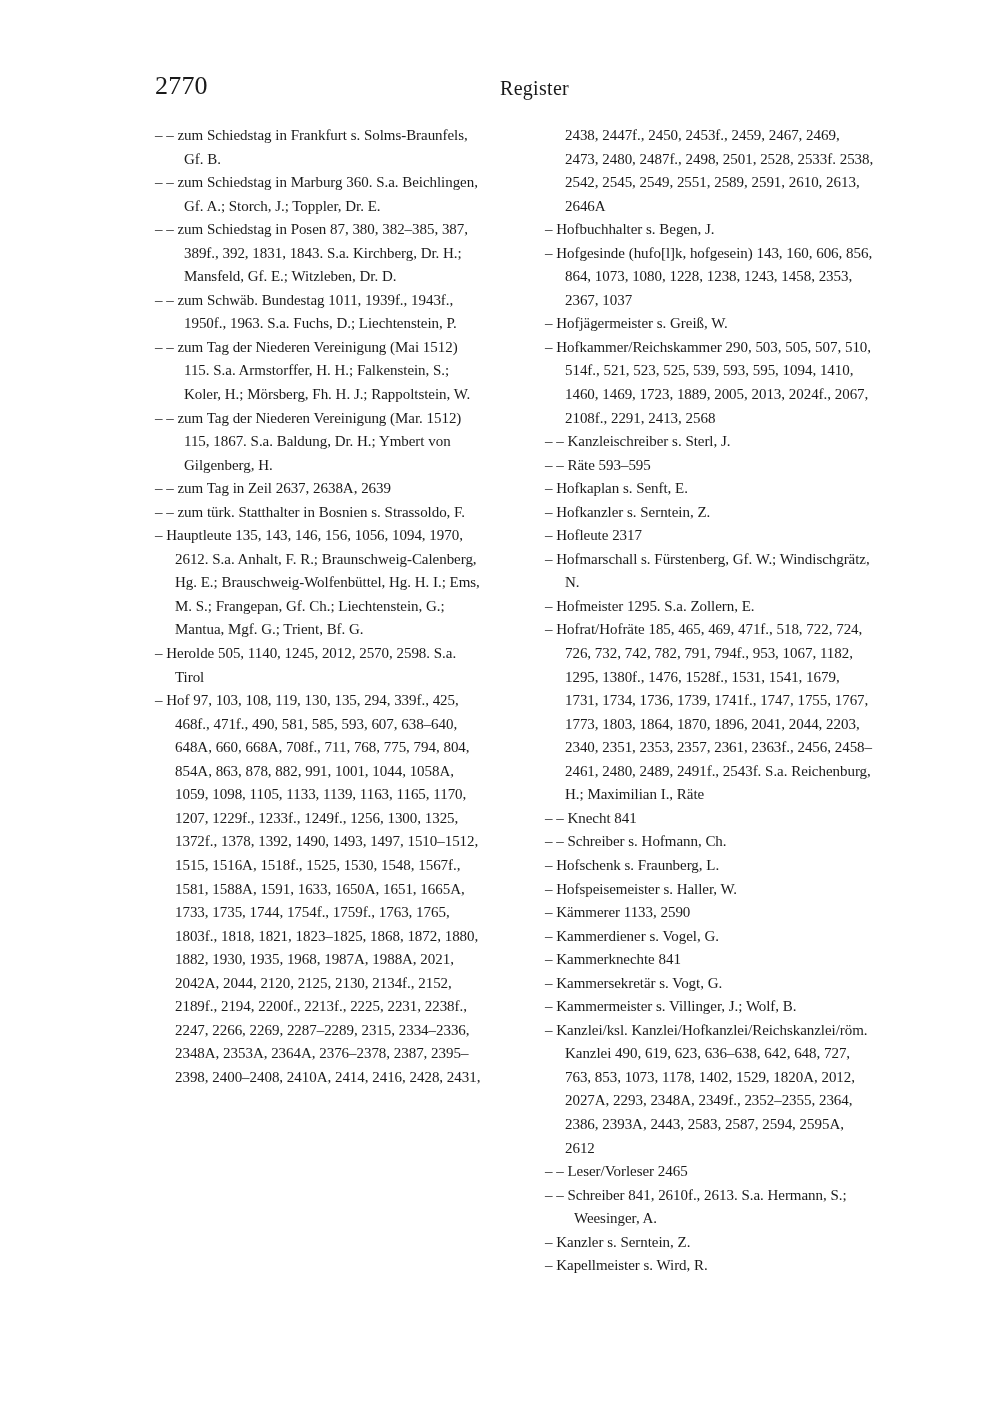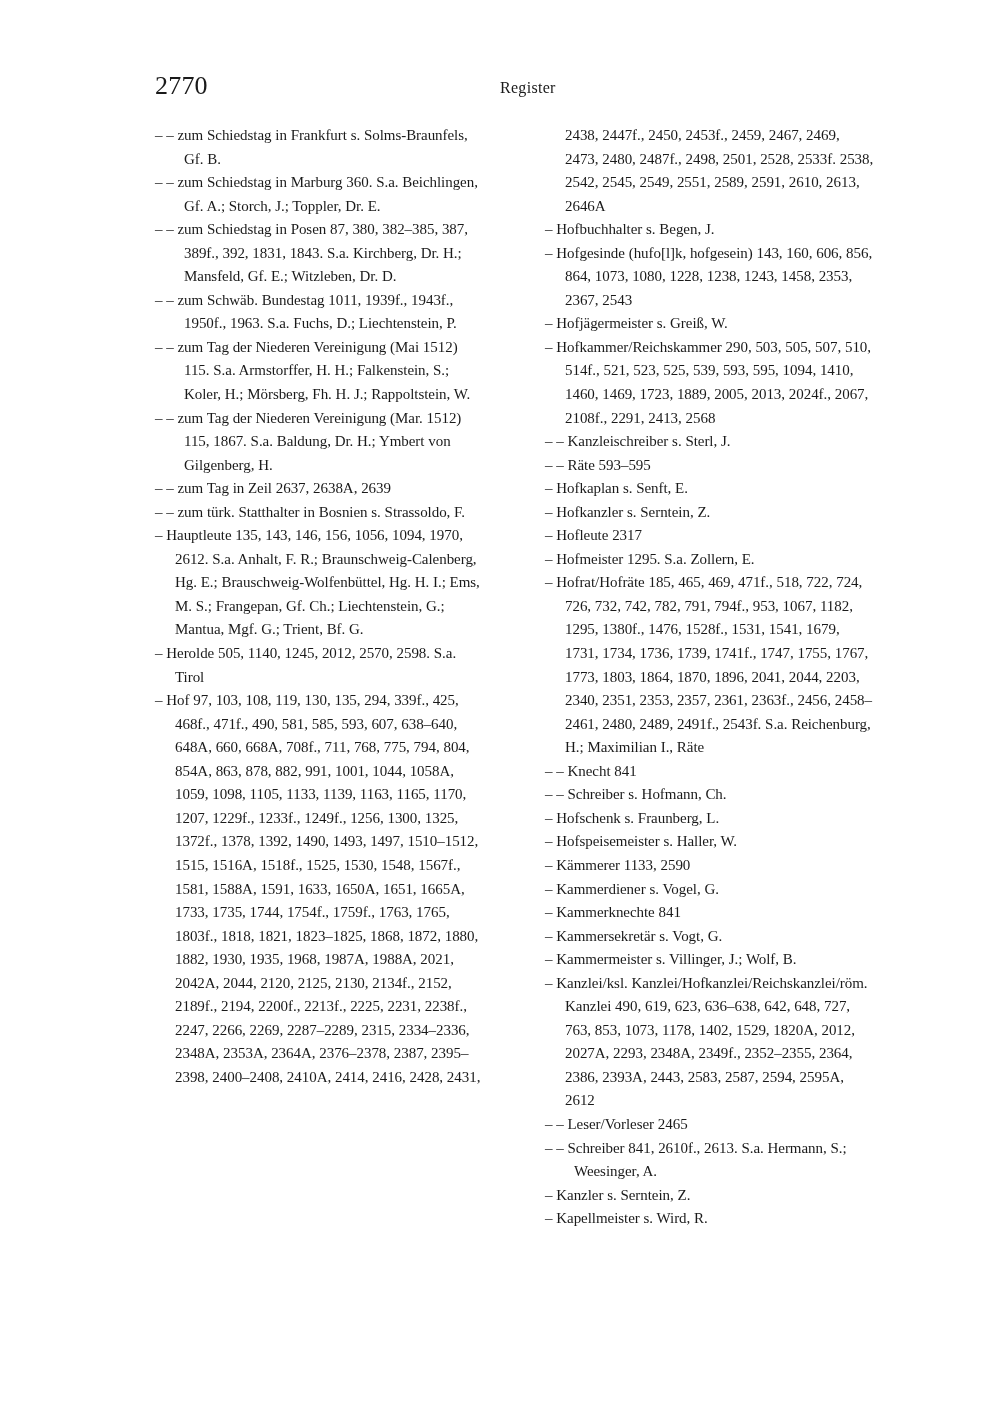--- a/index.html
+++ b/index.html
@@ -33,21 +33,21 @@
     left: 0;
     top: 0;
     font-size: 26px;
     line-height: 28px;
     letter-spacing: 0.2px;
   }
   #head-title {
     position: absolute;
     left: 345px;
     top: 4px;
-    font-size: 16px;
+    font-size: 20px;
     line-height: 24px;
     letter-spacing: 0.3px;
   }
 
   
   #columns {
     position: absolute;
     left: 155px;
     top: 124px;
     width: 700px;
@@ -101,28 +101,29 @@
         <p class="entry lvl2">– – zum Tag der Niederen Vereinigung (Mar. 1512)  115, 1867. S.a. Baldung, Dr. H.; Ymbert von Gilgenberg, H.</p>
         <p class="entry lvl2">– – zum Tag in Zeil  2637, 2638A, 2639</p>
         <p class="entry lvl2">– – zum türk. Statthalter in Bosnien s. Strassoldo, F.</p>
         <p class="entry">– Hauptleute  135, 143, 146, 156, 1056, 1094, 1970, 2612. S.a. Anhalt, F. R.; Braunschweig-Calenberg, Hg. E.; Brauschweig-Wolfenbüttel, Hg. H. I.; Ems, M. S.; Frangepan, Gf. Ch.; Liechtenstein, G.; Mantua, Mgf. G.; Trient, Bf. G.</p>
         <p class="entry">– Herolde  505, 1140, 1245, 2012, 2570, 2598. S.a. Tirol</p>
         <p class="entry">– Hof  97, 103, 108, 119, 130, 135, 294, 339f., 425, 468f., 471f., 490, 581, 585, 593, 607, 638–640, 648A, 660, 668A, 708f., 711, 768, 775, 794, 804, 854A, 863, 878, 882, 991, 1001, 1044, 1058A, 1059, 1098, 1105, 1133, 1139, 1163, 1165, 1170, 1207, 1229f., 1233f., 1249f., 1256, 1300, 1325, 1372f., 1378, 1392, 1490, 1493, 1497, 1510–1512, 1515, 1516A, 1518f., 1525, 1530, 1548, 1567f., 1581, 1588A, 1591, 1633, 1650A, 1651, 1665A, 1733, 1735, 1744, 1754f., 1759f., 1763, 1765, 1803f., 1818, 1821, 1823–1825, 1868, 1872, 1880, 1882, 1930, 1935, 1968, 1987A, 1988A, 2021, 2042A, 2044, 2120, 2125, 2130, 2134f., 2152, 2189f., 2194, 2200f., 2213f., 2225, 2231, 2238f., 2247, 2266, 2269, 2287–2289, 2315, 2334–2336, 2348A, 2353A, 2364A, 2376–2378, 2387, 2395–2398, 2400–2408, 2410A, 2414, 2416, 2428, 2431,</p>
       </div>
     <div class="column" id="col-right">
         <p class="entry cont">2438, 2447f., 2450, 2453f., 2459, 2467, 2469, 2473, 2480, 2487f., 2498, 2501, 2528, 2533f. 2538, 2542, 2545, 2549, 2551, 2589, 2591, 2610, 2613, 2646A</p>
         <p class="entry">– Hofbuchhalter s. Begen, J.</p>
-        <p class="entry">– Hofgesinde (hufo[l]k, hofgesein)  143, 160, 606, 856, 864, 1073, 1080, 1228, 1238, 1243, 1458, 2353, 2367, 2543</p>
+        <p class="entry">– Hofgesinde (hufo[l]k, hofgesein)  143, 160, 606, 856, 864, 1073, 1080, 1228, 1238, 1243, 1458, 2353, 2367, 1037</p>
         <p class="entry">– Hofjägermeister s. Greiß, W.</p>
         <p class="entry">– Hofkammer/Reichskammer  290, 503, 505, 507, 510, 514f., 521, 523, 525, 539, 593, 595, 1094, 1410, 1460, 1469, 1723, 1889, 2005, 2013, 2024f., 2067, 2108f., 2291, 2413, 2568</p>
         <p class="entry lvl2">– – Kanzleischreiber s. Sterl, J.</p>
         <p class="entry lvl2">– – Räte  593–595</p>
         <p class="entry">– Hofkaplan s. Senft, E.</p>
         <p class="entry">– Hofkanzler s. Serntein, Z.</p>
         <p class="entry">– Hofleute  2317</p>
+        <p class="entry">– Hofmarschall s. Fürstenberg, Gf. W.; Windischgrätz, N.</p>
         <p class="entry">– Hofmeister  1295. S.a. Zollern, E.</p>
         <p class="entry">– Hofrat/Hofräte  185, 465, 469, 471f., 518, 722, 724, 726, 732, 742, 782, 791, 794f., 953, 1067, 1182, 1295, 1380f., 1476, 1528f., 1531, 1541, 1679, 1731, 1734, 1736, 1739, 1741f., 1747, 1755, 1767, 1773, 1803, 1864, 1870, 1896, 2041, 2044, 2203, 2340, 2351, 2353, 2357, 2361, 2363f., 2456, 2458–2461, 2480, 2489, 2491f., 2543f. S.a. Reichenburg, H.; Maximilian I., Räte</p>
         <p class="entry lvl2">– – Knecht  841</p>
         <p class="entry lvl2">– – Schreiber s. Hofmann, Ch.</p>
         <p class="entry">– Hofschenk s. Fraunberg, L.</p>
         <p class="entry">– Hofspeisemeister s. Haller, W.</p>
         <p class="entry">– Kämmerer  1133, 2590</p>
         <p class="entry">– Kammerdiener s. Vogel, G.</p>
         <p class="entry">– Kammerknechte  841</p>
         <p class="entry">– Kammersekretär s. Vogt, G.</p>

